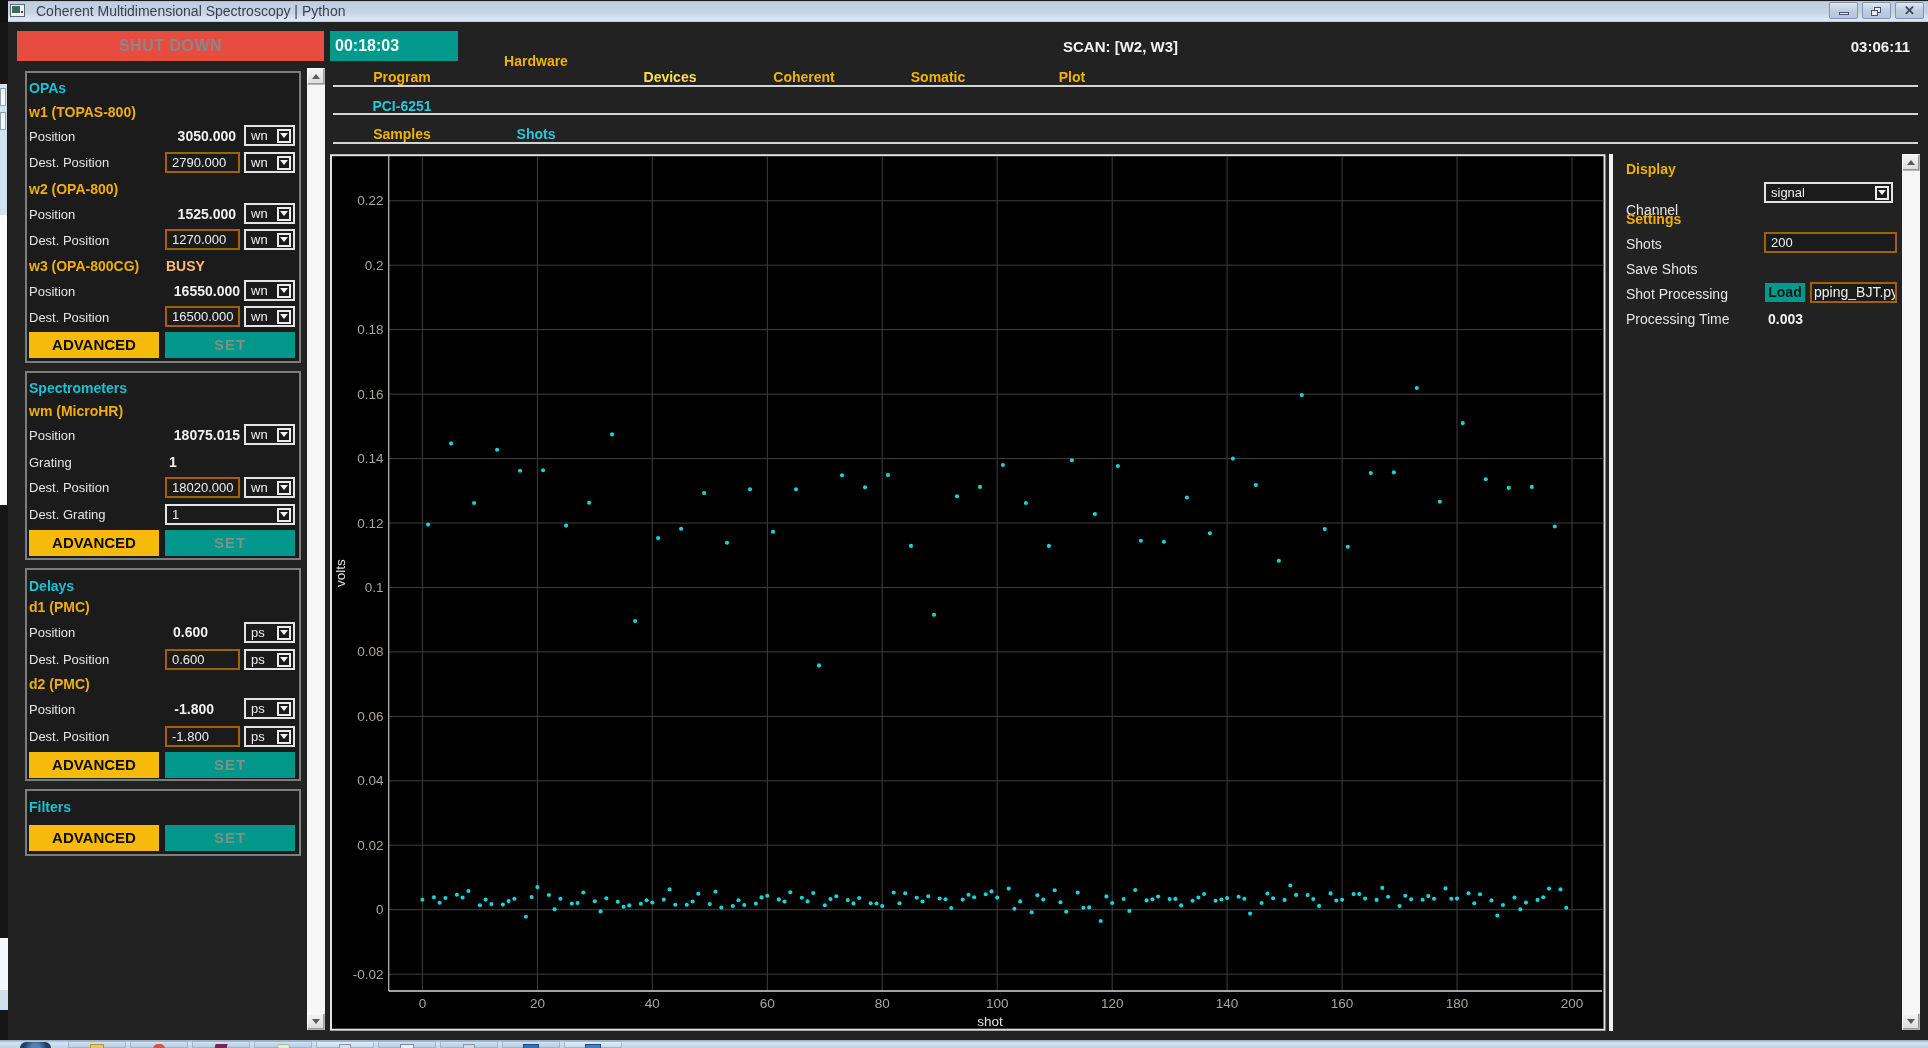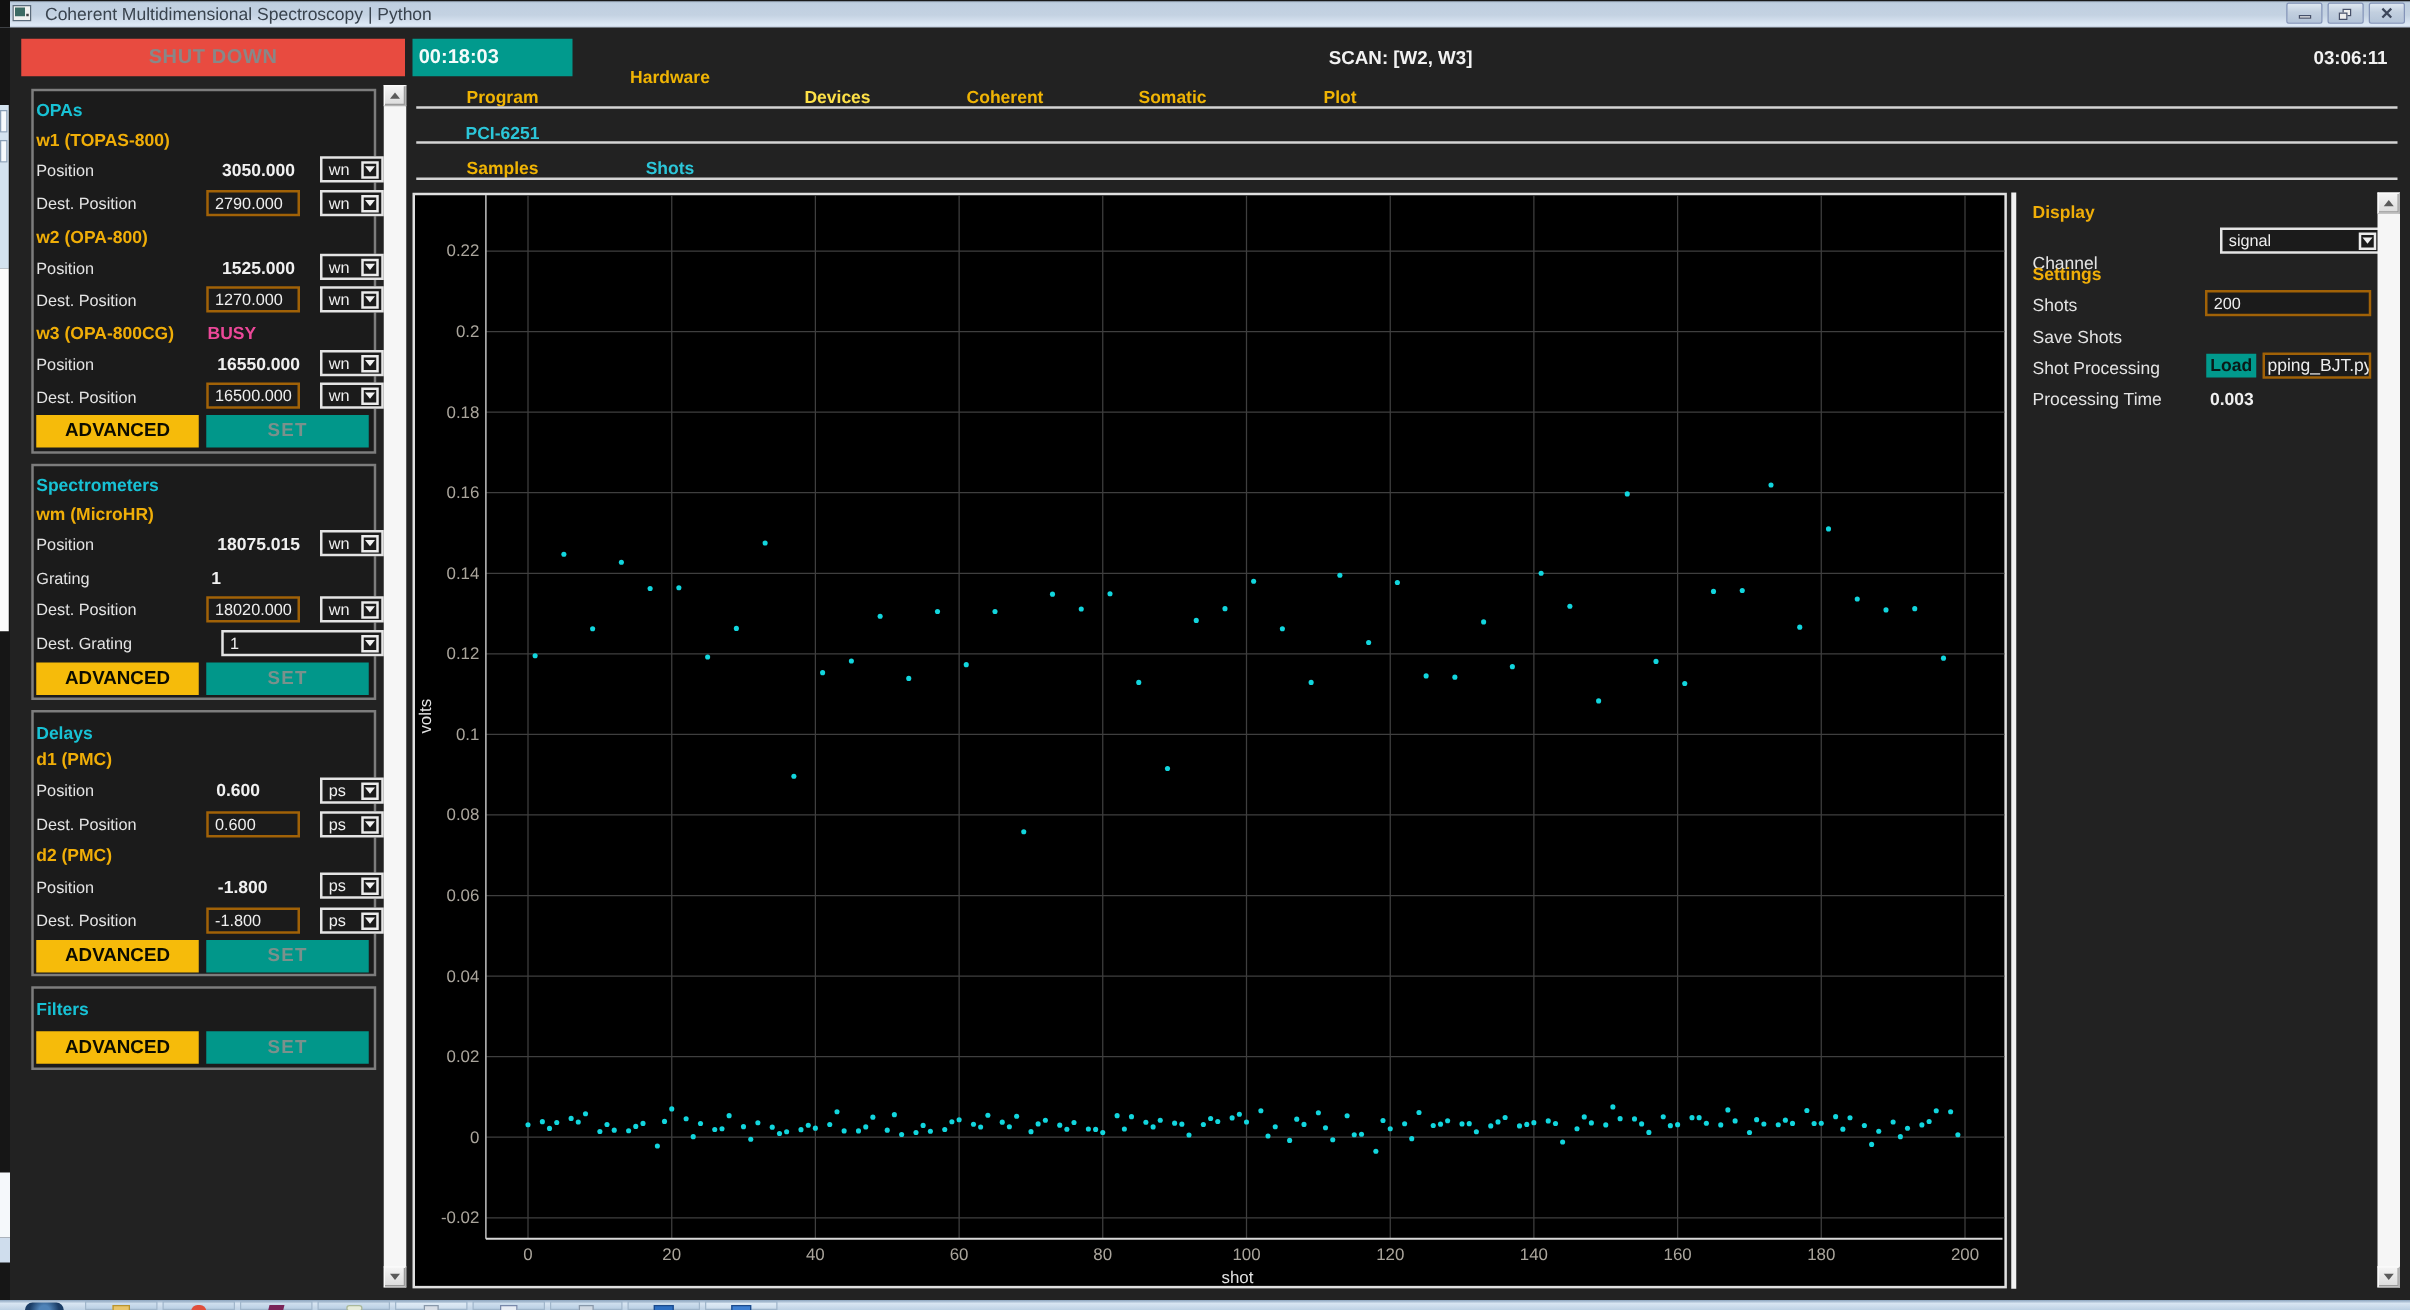--- a/index.html
+++ b/index.html
@@ -6,21 +6,21 @@
   html,body { width:1928px; height:1048px; overflow:hidden; background:#222222;
     font-family:"Liberation Sans", sans-serif; }
   .abs { position:absolute; }
   .lbl { position:absolute; font-size:13px; color:#e4e4e4; white-space:nowrap; }
   .cyan { position:absolute; font-size:14px; font-weight:bold; color:#18c2d5; white-space:nowrap; }
   .gold { position:absolute; font-size:14px; font-weight:bold; color:#f0ae08; white-space:nowrap; }
   .val  { position:absolute; font-size:14px; font-weight:bold; color:#f0f0f0; text-align:right; white-space:nowrap; }
   .inp  { position:absolute; height:21px; border:2px solid #a16207; background:#1b1b1b;
           color:#eeeeee; font-size:13px; line-height:17px; padding-left:5px; white-space:nowrap; overflow:hidden;}
   .combo{ position:absolute; height:21px; border:2px solid #e4e4e4; background:#1b1b1b;
-          color:#eeeeee; font-size:13px; line-height:17px; padding-left:5px;margin-left:12px; }
+          color:#eeeeee; font-size:13px; line-height:17px; padding-left:5px; }
   .combo .arr { position:absolute; top:1.5px; right:2px; width:14px; height:14px;
           border:2px solid #ececec; background:#1b1b1b; }
   .combo .arr:after { content:""; position:absolute; left:0.5px; top:2.5px; width:0; height:0;
           border-left:4.5px solid transparent; border-right:4.5px solid transparent;
           border-top:5.5px solid #f2f2f2; }
   .gbox { position:absolute; border:2px solid #7d7d7d; background:#1b1b1b; }
   .btnA { position:absolute; background:#f6bb0a; color:#0c0c00; font-size:15px; font-weight:bold;
           text-align:center; line-height:25px; }
   .btnS { position:absolute; background:#01978a; color:#7b918c; font-size:15px; font-weight:bold;
           text-align:center; line-height:25px; letter-spacing:1px;}
@@ -83,21 +83,21 @@
 <div class="inp" style="left:165px; top:152px; width:75px;">2790.000</div>
 <div class="combo" style="left:244px; top:152px; width:51px;">wn<span class="arr"></span></div>
 <div class="gold" style="left:29px; top:181px;">w2 (OPA-800)</div>
 <div class="lbl" style="left:29px; top:207px;">Position</div>
 <div class="val" style="left:100px; top:206px; width:136px;">1525.000</div>
 <div class="combo" style="left:244px; top:203px; width:51px;">wn<span class="arr"></span></div>
 <div class="lbl" style="left:29px; top:233px;">Dest. Position</div>
 <div class="inp" style="left:165px; top:229px; width:75px;">1270.000</div>
 <div class="combo" style="left:244px; top:229px; width:51px;">wn<span class="arr"></span></div>
 <div class="gold" style="left:29px; top:258px;">w3 (OPA-800CG)</div>
-<div class="abs" style="left:166px; top:258px; font-size:14px; font-weight:bold; color:#ec4899;">BUSY</div>
+<div class="abs" style="left:166px; top:258px; font-size:14px; font-weight:bold; color:#fdba74;">BUSY</div>
 <div class="lbl" style="left:29px; top:284px;">Position</div>
 <div class="val" style="left:100px; top:283px; width:140px;">16550.000</div>
 <div class="combo" style="left:244px; top:280px; width:51px;">wn<span class="arr"></span></div>
 <div class="lbl" style="left:29px; top:310px;">Dest. Position</div>
 <div class="inp" style="left:165px; top:306px; width:75px;">16500.000</div>
 <div class="combo" style="left:244px; top:306px; width:51px;">wn<span class="arr"></span></div>
 <div class="btnA" style="left:29px; top:332px; width:130px; height:26px;">ADVANCED</div>
 <div class="btnS" style="left:165px; top:332px; width:130px; height:26px;">SET</div>
 
 <div class="gbox" style="left:25px; top:371px; width:276px; height:189px;"></div>

